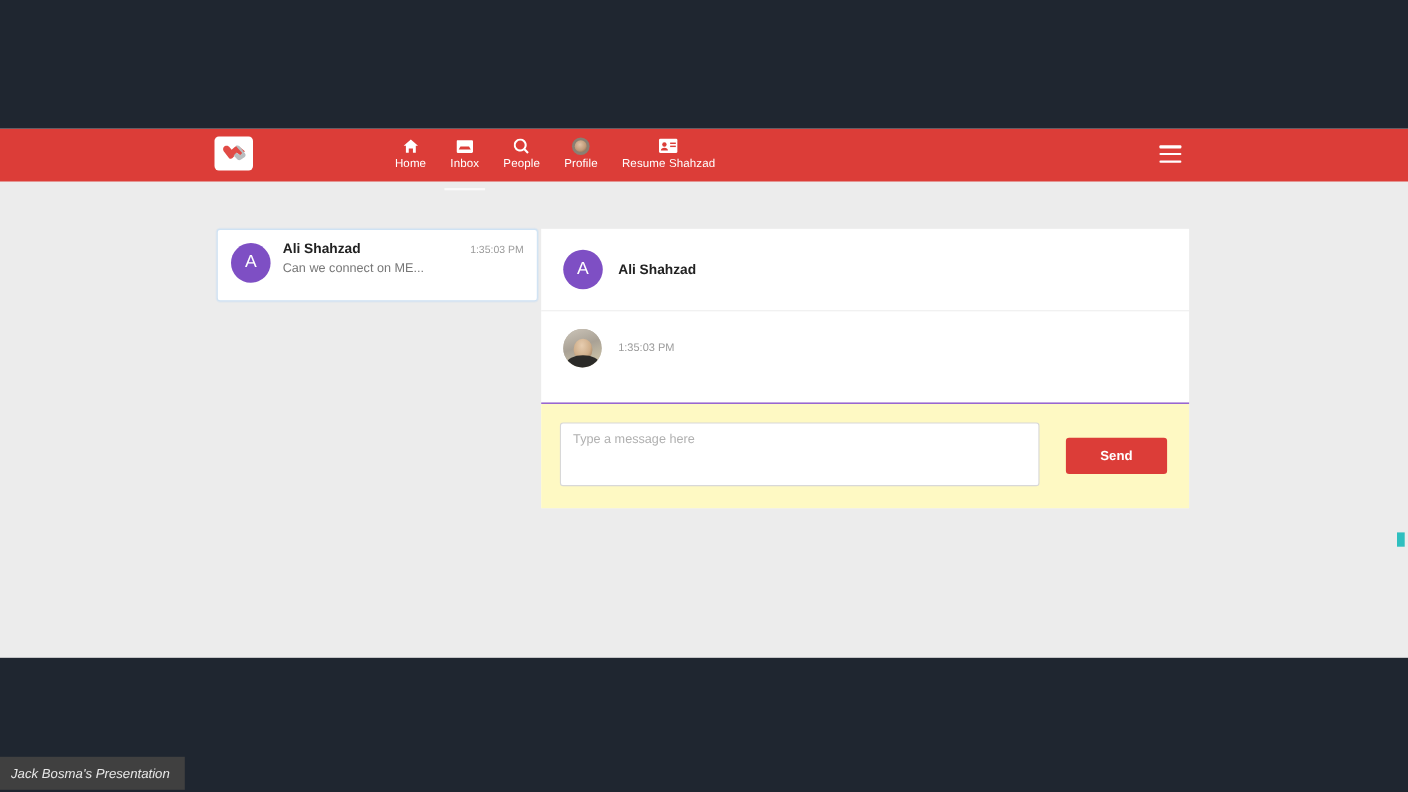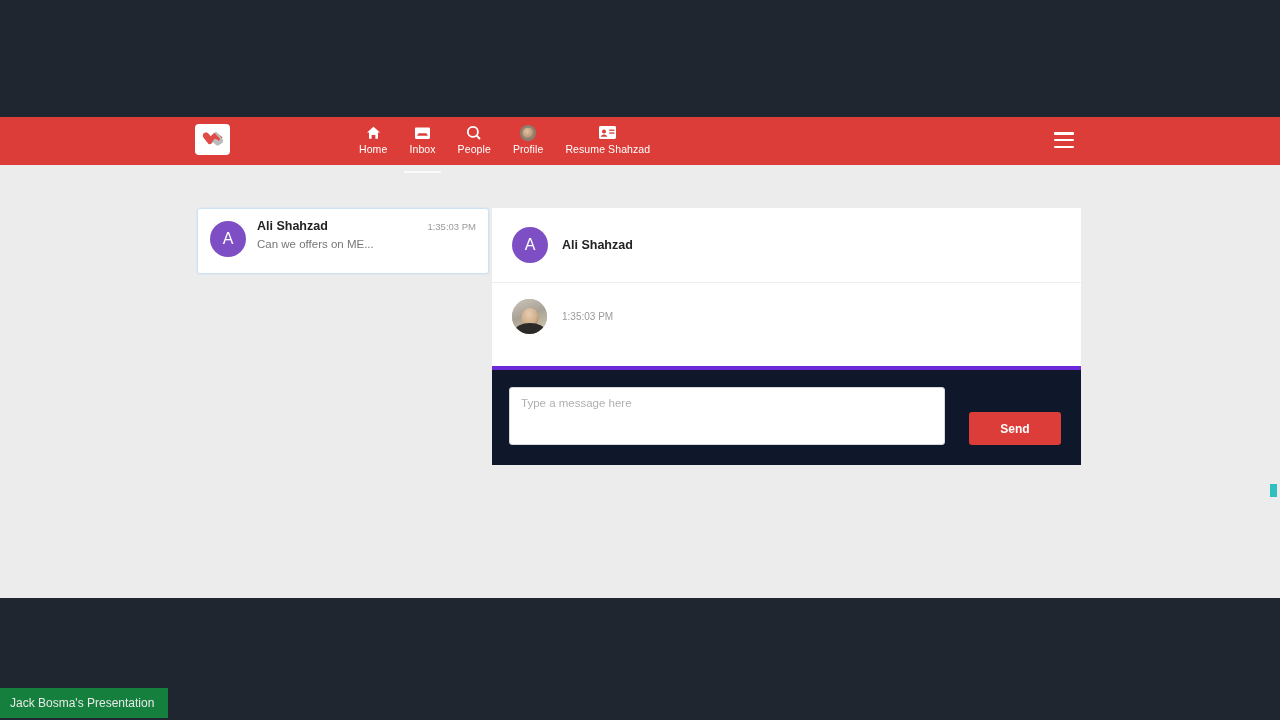--- a/index.html
+++ b/index.html
@@ -313,25 +313,25 @@
   }
   .msg-time {
     font-size: 10px;
     color: #9a9a9a;
     margin-top: 12px;
     margin-left: 3px;
   }
 
   
   .composer {
-    background: #0f172a;
-    border-top: 4px solid #6d28d9;
+    background: #fef9c3;
+    border-top: 1px solid #6d28d9;
     padding: 17px 20px 20px 17px;
     display: flex;
-    align-items: flex-end;
+    align-items: center;
   }
   .composer-input {
     width: 444px;
     height: 58px;
     border: 1px solid #d8d8d8;
     border-radius: 3px;
     background: #ffffff;
     font-family: "Liberation Sans", sans-serif;
     font-size: 11.5px;
     color: #333333;
@@ -364,25 +364,26 @@
     width: 7px;
     height: 13px;
     background: #2fbfbf;
   }
 
   
   .pres-label {
     position: absolute;
     left: 0;
     bottom: 2px;
-    background: #15803d;
+    background: #404040;
     color: #e8e8e8;
     font-size: 12px;
     padding: 8px 14px 8px 10px;
     white-space: nowrap;
+    font-style: italic;
   }
 </style>
 </head>
 <body>
 
 <div class="viewport">
 
   <div class="navbar">
 
     <div class="logo-box">
@@ -457,21 +458,21 @@
 
 
   <div class="conv-list">
     <div class="conv-card">
       <div class="conv-avatar">A</div>
       <div class="conv-body">
         <div class="conv-row1">
           <span class="conv-name">Ali Shahzad</span>
           <span class="conv-time">1:35:03 PM</span>
         </div>
-        <div class="conv-preview">Can we offers on ME...</div>
+        <div class="conv-preview">Can we connect on ME...</div>
       </div>
     </div>
   </div>
 
   <div class="thread-panel">
 
     <div class="thread-head">
       <div class="thread-head-avatar">A</div>
       <div class="thread-head-name">Ali Shahzad</div>
     </div>

